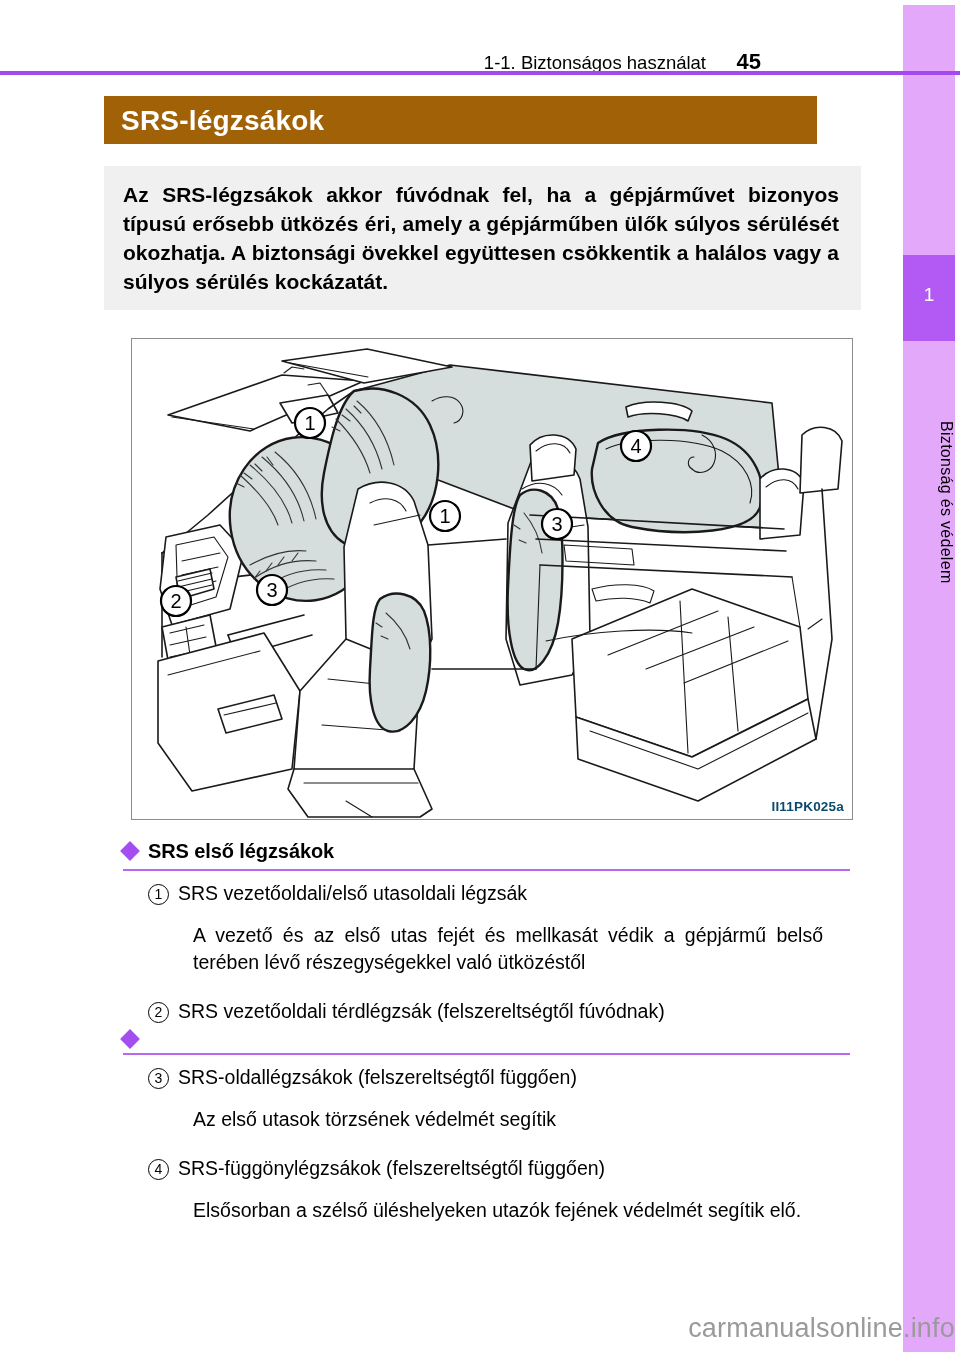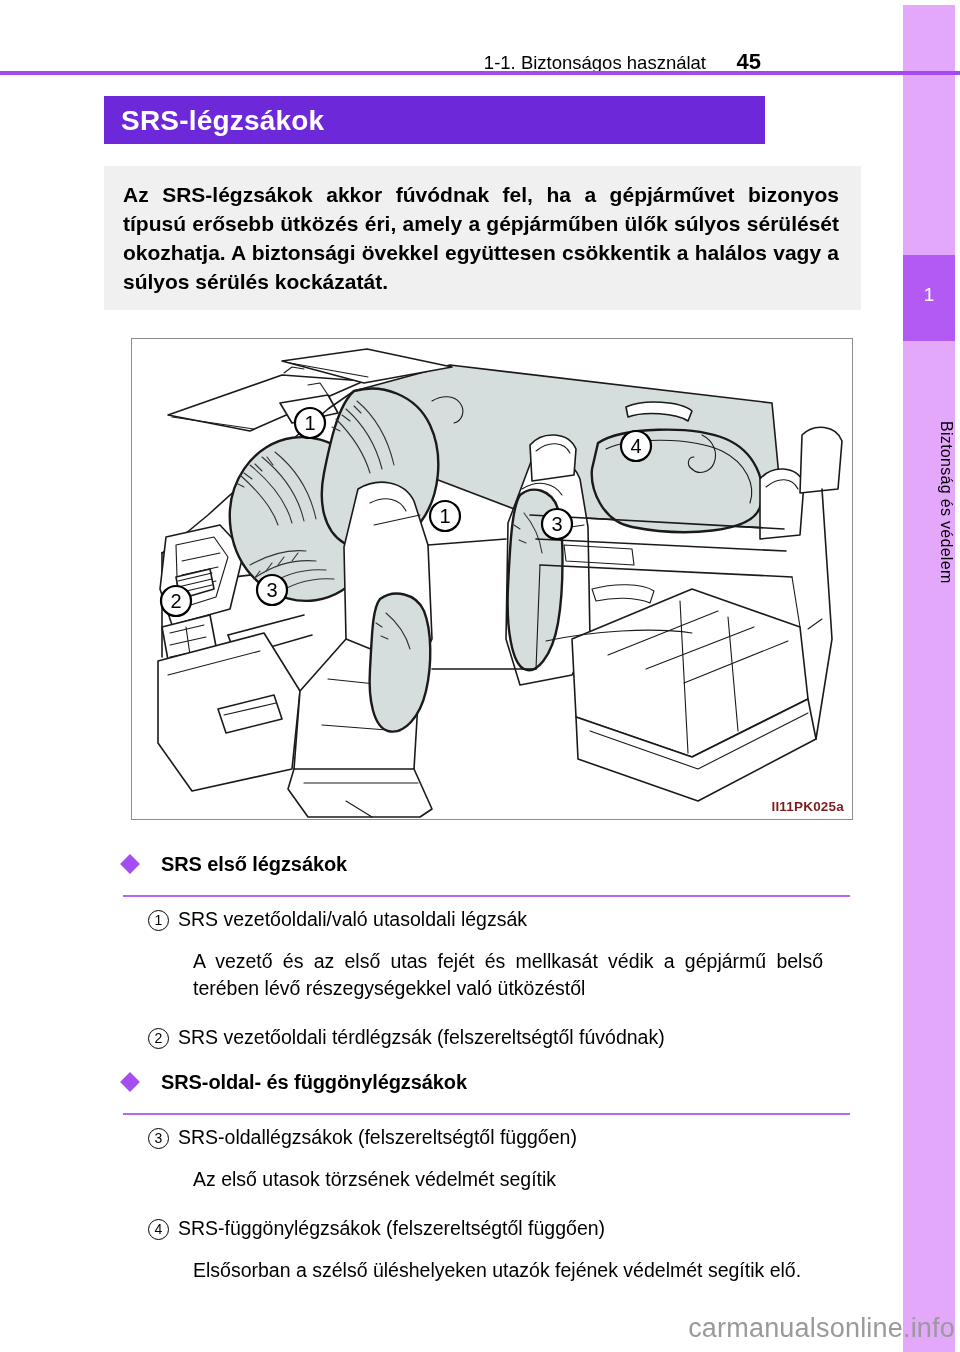--- a/index.html
+++ b/index.html
@@ -92,23 +92,23 @@
     width: 960px;
     height: 4px;
     background: #a24af0;
   }
 
   
   .title-bar {
     position: absolute;
     left: 104px;
     top: 96px;
-    width: 661px;
+    width: 713px;
     height: 48px;
-    background: #6d28d9;
+    background: #a16207;
   }
   .title-bar span {
     position: absolute;
     left: 17px;
     top: 9px;
     color: #ffffff;
     font-size: 28px;
     font-weight: bold;
     letter-spacing: 0.2px;
   }
@@ -146,21 +146,21 @@
     box-sizing: border-box;
     overflow: hidden;
   }
   .figure svg { display: block; }
   .fig-code {
     position: absolute;
     right: 8px;
     bottom: 5px;
     font-size: 13.5px;
     font-weight: bold;
-    color: #7f1d1d;
+    color: #0c4a6e;
     letter-spacing: 0.2px;
   }
 
   
   .content {
     position: absolute;
     left: 104px;
     top: 840px;
     width: 757px;
   }
@@ -172,21 +172,21 @@
     padding-left: 19px;
   }
   .diamond {
     width: 14px;
     height: 14px;
     background: #a44df0;
     transform: rotate(45deg);
     flex: 0 0 auto;
   }
   .grp-head h2 {
-    margin: 13px;
+    margin: 0;
     font-size: 20px;
     font-weight: bold;
     line-height: 1.1;
     letter-spacing: -0.1px;
   }
   .grp-rule {
     margin: 7px 0 0 19px;
     width: 727px;
     height: 2px;
     background: #b768f2;
@@ -435,37 +435,36 @@
   <div class="grp">
     <div class="grp-head">
       <div class="diamond"></div>
       <h2>SRS első légzsákok</h2>
     </div>
     <div class="grp-rule"></div>
     <div class="items">
       <div class="item">
         <div class="num">1</div>
         <div class="itxt">
-          <p class="lead">SRS vezetőoldali/való utasoldali légzsák</p>
+          <p class="lead">SRS vezetőoldali/első utasoldali légzsák</p>
           <p class="desc just">A vezető és az első utas fejét és mellkasát védik a gépjármű belső terében lévő részegységekkel való ütközéstől</p>
         </div>
       </div>
       <div class="item">
         <div class="num">2</div>
         <div class="itxt">
           <p class="lead">SRS vezetőoldali térdlégzsák (felszereltségtől fúvódnak)</p>
         </div>
       </div>
     </div>
   </div>
 
   <div class="grp">
     <div class="grp-head">
       <div class="diamond"></div>
-      <h2>SRS-oldal- és függönylégzsákok</h2>
     </div>
     <div class="grp-rule"></div>
     <div class="items">
       <div class="item">
         <div class="num">3</div>
         <div class="itxt">
           <p class="lead">SRS-oldallégzsákok (felszereltségtől függően)</p>
           <p class="desc">Az első utasok törzsének védelmét segítik</p>
         </div>
       </div>

